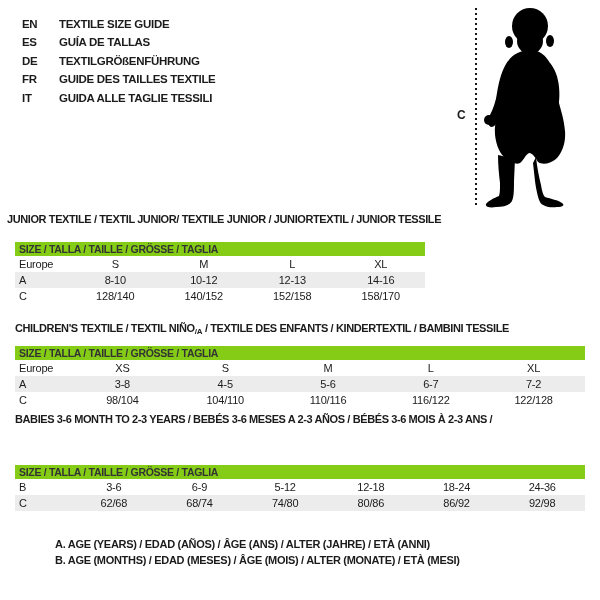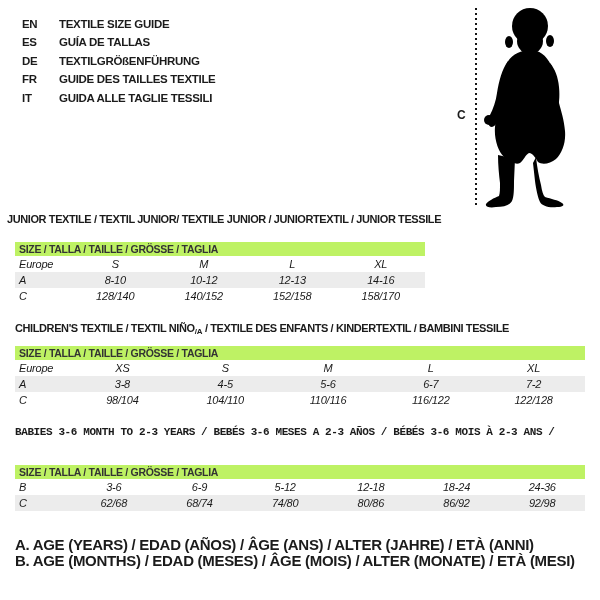--- a/index.html
+++ b/index.html
@@ -26,31 +26,31 @@
 
   
   .sec-title { font-size:11px; font-weight:bold; letter-spacing:-0.4px; white-space:nowrap; }
   .sec-title .sub { font-size:8px; vertical-align:-2px; letter-spacing:-0.2px; }
 
   
   .size-table { left:15px; }
   .size-table.narrow { width:410px; }
   .size-table.wide { width:570px; }
   .band {
-    height:14px; background:#bef264; color:#333; display:flex; align-items:center;
+    height:14px; background:#84cc16; color:#333; display:flex; align-items:center;
     font-size:10.5px; font-weight:bold; letter-spacing:-0.3px; padding-left:4px;
   }
-  .t-row { height:16px; display:flex; align-items:center; font-size:11px; letter-spacing:-0.2px;font-style:italic; }
+  .t-row { height:16px; display:flex; align-items:center; font-size:11px; letter-spacing:-0.2px; }
   .t-row.shaded { background:#ececec; }
   .row-label { width:56px; padding-left:4px; }
   .cell { flex:1; text-align:center; }
 
   
   .notes { top:537px; left:15px; }
-  .note-line { line-height:15.8px; font-size:15px; font-weight:bold; letter-spacing:-0.3px; white-space:nowrap; }
+  .note-line { line-height:15.8px; font-size:11px; font-weight:bold; letter-spacing:-0.3px; white-space:nowrap;margin-left:40px; }
 </style>
 </head>
 <body>
 
 <div class="abs lang-block">
   <div class="lang-row">
     <span class="lang-code">EN</span>
     <span>TEXTILE SIZE GUIDE</span>
   </div>
   <div class="lang-row">
@@ -139,21 +139,21 @@
   <div class="t-row">
     <span class="row-label">C</span>
     <span class="cell">98/104</span>
     <span class="cell">104/110</span>
     <span class="cell">110/116</span>
     <span class="cell">116/122</span>
     <span class="cell">122/128</span>
   </div>
 </div>
 
-<div class="abs sec-title" style="top:424px; left:15px; line-height:17.5px;font-family:Liberation Mono, monospace;">
+<div class="abs sec-title" style="top:411px; left:15px; line-height:17.5px;">
   <div>BABIES 3-6 MONTH TO 2-3 YEARS / BEBÉS 3-6 MESES A 2-3 AÑOS / BÉBÉS 3-6 MOIS À 2-3 ANS /</div>
 </div>
 <div class="abs size-table wide" style="top:465px;">
   <div class="band">SIZE / TALLA / TAILLE / GRÖSSE / TAGLIA</div>
   <div class="t-row">
     <span class="row-label">B</span>
     <span class="cell">3-6</span>
     <span class="cell">6-9</span>
     <span class="cell">5-12</span>
     <span class="cell">12-18</span>

